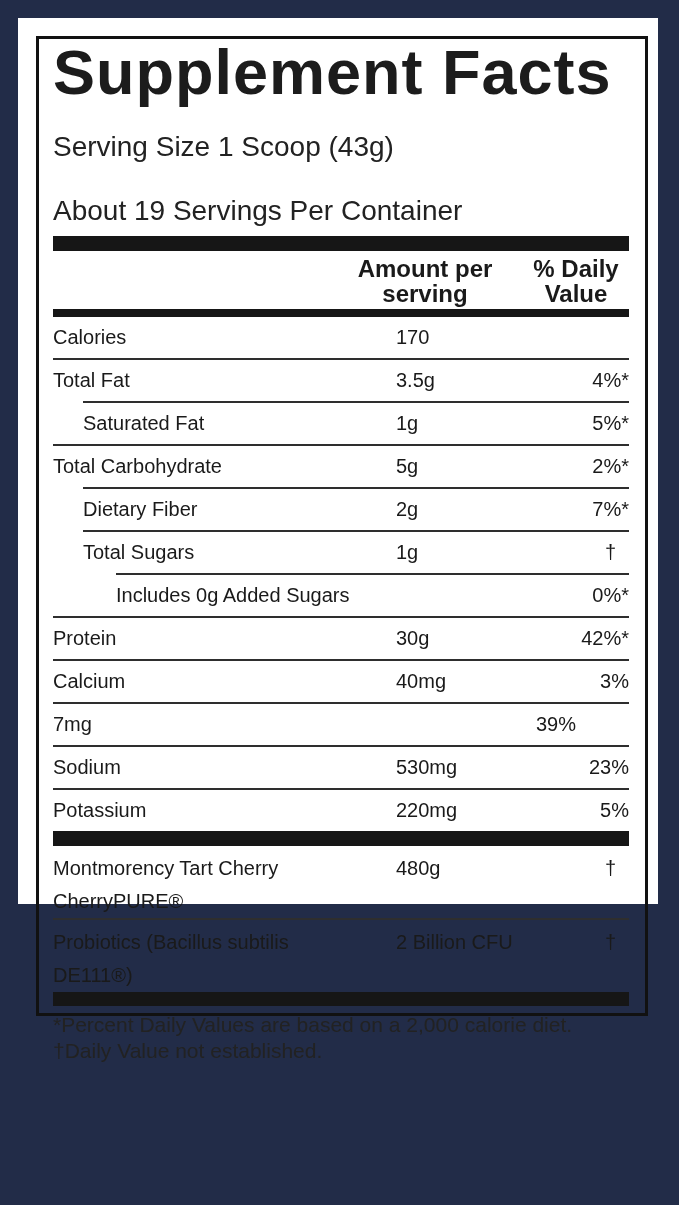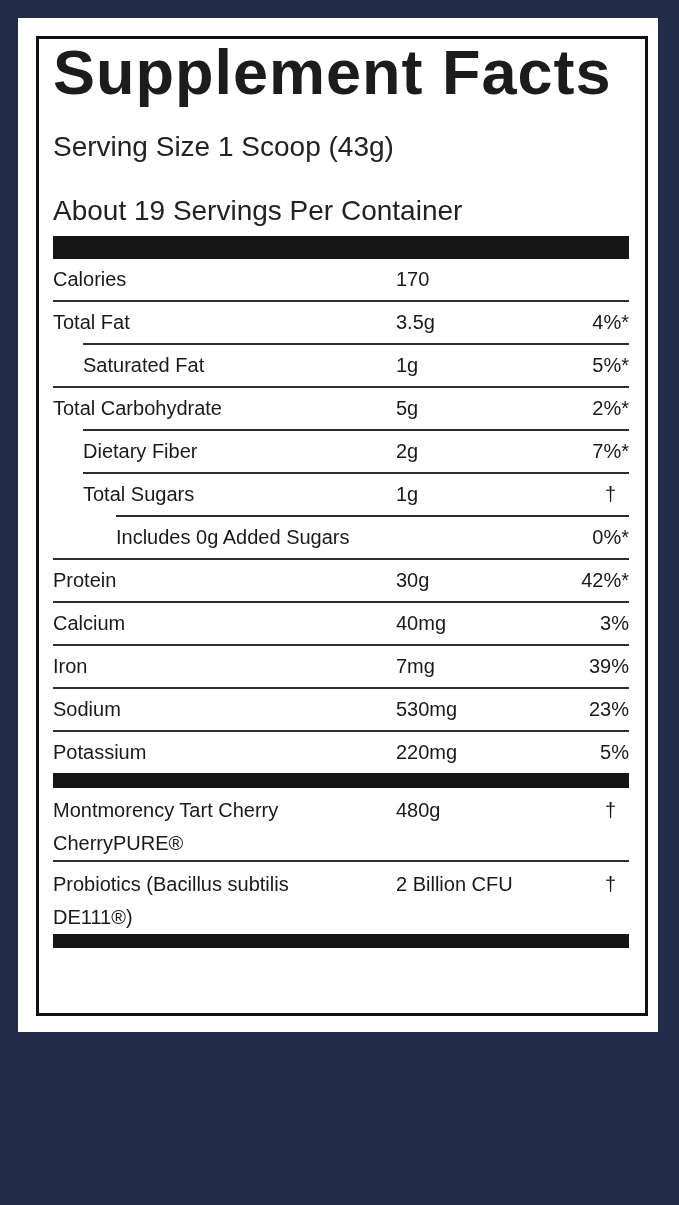--- a/index.html
+++ b/index.html
@@ -7,21 +7,21 @@
   html,body { margin:0; padding:0; }
   body { font-family:"Liberation Sans", sans-serif; }
 
   .stage {
     position:relative; width:679px; height:1205px;
     background:var(--navy); overflow:hidden;
   }
 
   
   .panel {
-    position:absolute; left:18px; top:18px; width:640px; height:1014px;
+    position:absolute; left:18px; top:18px; width:640px; height:886px;
     background:#ffffff;
   }
 
   
   .facts-box {
     position:absolute; left:18px; top:18px; width:612px; height:980px;
     border:3px solid #111; padding:0 16px 0 14px; color:var(--ink);
   }
 
   .facts-title {
@@ -79,20 +79,27 @@
   <div class="panel">
     <div class="facts-box">
 
       <h1 class="facts-title">Supplement Facts</h1>
 
       <div class="serving-line">Serving Size 1 Scoop (43g)</div>
       <div class="serving-line">About 19 Servings Per Container</div>
 
       <div class="bar bar-top"></div>
 
+      <div class="header-row">
+        <div></div>
+        <div class="hcol">Amount per
+serving</div>
+        <div class="hcol">% Daily
+Value</div>
+      </div>
 
       <div class="bar bar-mid"></div>
 
       <div class="rows">
           <div class="row">
             <div class="cell-name">Calories</div>
             <div class="cell-amount">170</div>
             <div class="cell-dv"></div>
           </div>
           <div class="hairline"></div>
@@ -138,21 +145,20 @@
             <div class="cell-dv">42%*</div>
           </div>
           <div class="hairline"></div>
           <div class="row">
             <div class="cell-name">Calcium</div>
             <div class="cell-amount">40mg</div>
             <div class="cell-dv">3%</div>
           </div>
           <div class="hairline"></div>
           <div class="row">
-            <div class="cell-name">Iron</div>
             <div class="cell-amount">7mg</div>
             <div class="cell-dv">39%</div>
           </div>
           <div class="hairline"></div>
           <div class="row">
             <div class="cell-name">Sodium</div>
             <div class="cell-amount">530mg</div>
             <div class="cell-dv">23%</div>
           </div>
           <div class="hairline"></div>
@@ -172,18 +178,22 @@
           <div class="row tall">
             <div class="cell-name">Probiotics (Bacillus subtilis
 DE111®)</div>
             <div class="cell-amount">2 Billion CFU</div>
             <div class="cell-dv dagger">†</div>
           </div>
         </div>
 
       <div class="bar bar-bottom"></div>
 
+      <div class="footnotes">
+        <div>*Percent Daily Values are based on a 2,000 calorie diet.</div>
+        <div>†Daily Value not established.</div>
+      </div>
 
     </div>
   </div>
 
 
 </div>
 
 </body></html>

